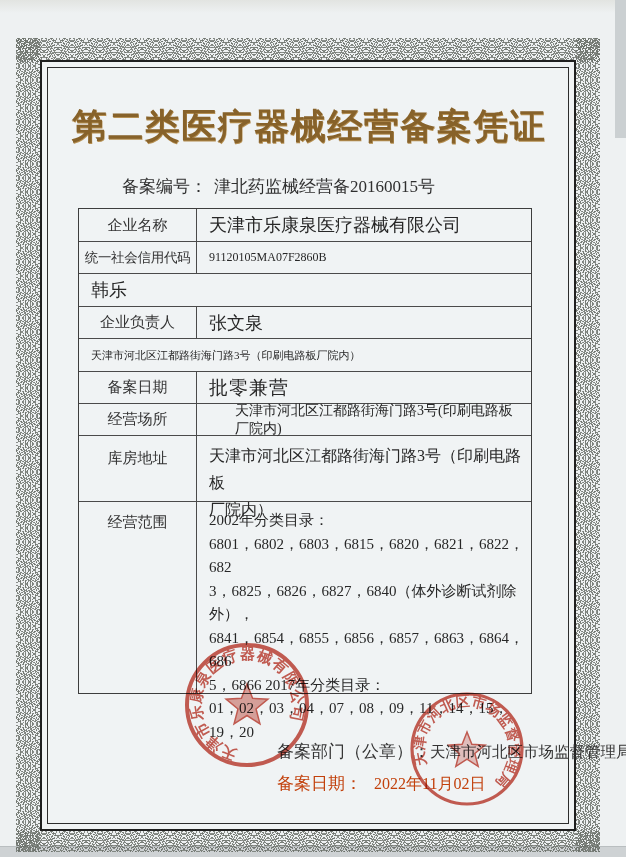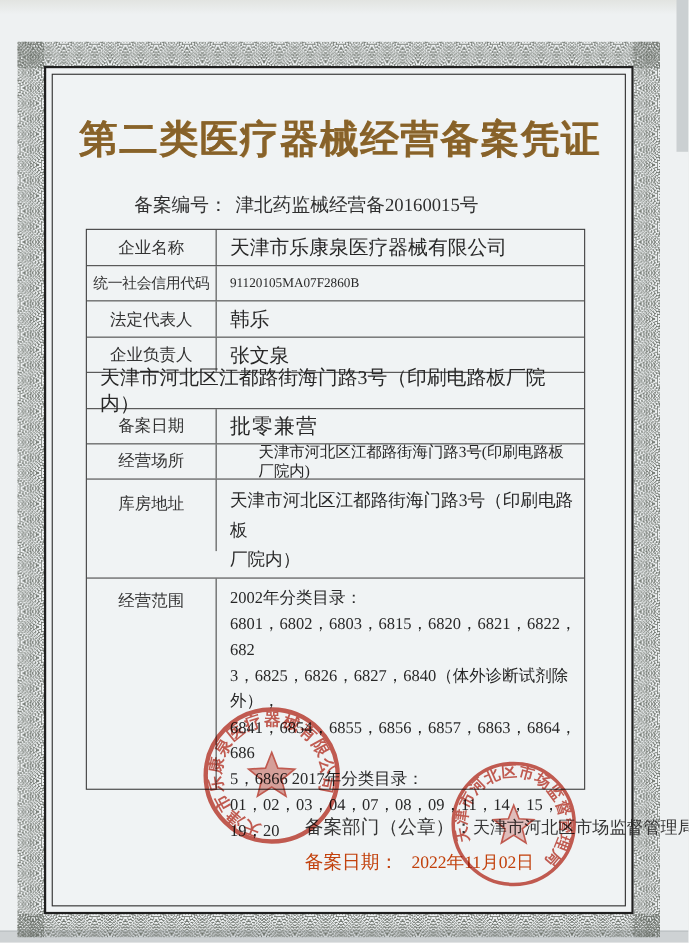--- a/index.html
+++ b/index.html
@@ -58,26 +58,26 @@
   
   .cert-table{position:absolute;left:78px;top:208px;width:454px;
     border:1.4px solid #3d3d3d;box-sizing:border-box;}
   .row{display:flex;box-sizing:border-box;}
   .row + .row{border-top:1.2px solid #4a4a4a;}
   .cell{box-sizing:border-box;display:flex;align-items:center;}
   .label{width:118px;flex:0 0 118px;justify-content:center;
     border-right:1.2px solid #4a4a4a;font-size:15px;color:#333;text-align:right;}
   .value{flex:1;padding-left:12px;padding-right:6px;font-size:17px;}
   .r1{height:32px;} .r2{height:32px;} .r3{height:33px;} .r4{height:32px;}
-  .r5{height:33px;} .r6{height:32px;} .r7{height:32px;gap:26px;} .r8{height:66px;} .r9{height:192px;margin-top:24px;}
+  .r5{height:33px;} .r6{height:32px;} .r7{height:32px;gap:26px;} .r8{height:66px;} .r9{height:192px;}
   .r1 .value{font-size:18px;}
   .r2 .label{font-size:13.5px;letter-spacing:-0.3px;}
   .r2 .value{font-size:12px;font-family:"Liberation Serif",serif;}
   .r3 .value,.r4 .value{font-size:18px;}
-  .r5 .value{font-size:18px;}
+  .r5 .value{font-size:11px;}
   .r6 .value{font-size:19px;letter-spacing:1px;}
   .r7 .value{font-size:14px;}
   .r8 .label{align-items:flex-start;padding-top:13px;}
   .r8 .value{align-items:flex-start;padding-top:6px;font-size:16px;line-height:27px;white-space:pre-line;}
   .r9 .label{align-items:flex-start;padding-top:11px;}
   .r9 .value{align-items:flex-start;padding-top:7px;font-size:15px;line-height:23.5px;white-space:pre-line;}
 
   
   .footer-line1{position:absolute;left:277px;top:740px;font-size:17px;color:#343434;white-space:nowrap;}
   .footer-line1 .val{font-size:15.5px;}
@@ -118,21 +118,20 @@
     <div class="cert-table">
       <div class="row r1">
         <div class="cell label">企业名称</div>
         <div class="cell value">天津市乐康泉医疗器械有限公司</div>
       </div>
       <div class="row r2">
         <div class="cell label">统一社会信用代码</div>
         <div class="cell value">91120105MA07F2860B</div>
       </div>
       <div class="row r3">
-        <div class="cell label">法定代表人</div>
         <div class="cell value">韩乐</div>
       </div>
       <div class="row r4">
         <div class="cell label">企业负责人</div>
         <div class="cell value">张文泉</div>
       </div>
       <div class="row r5">
         <div class="cell value">天津市河北区江都路街海门路3号（印刷电路板厂院内）</div>
       </div>
       <div class="row r6">

